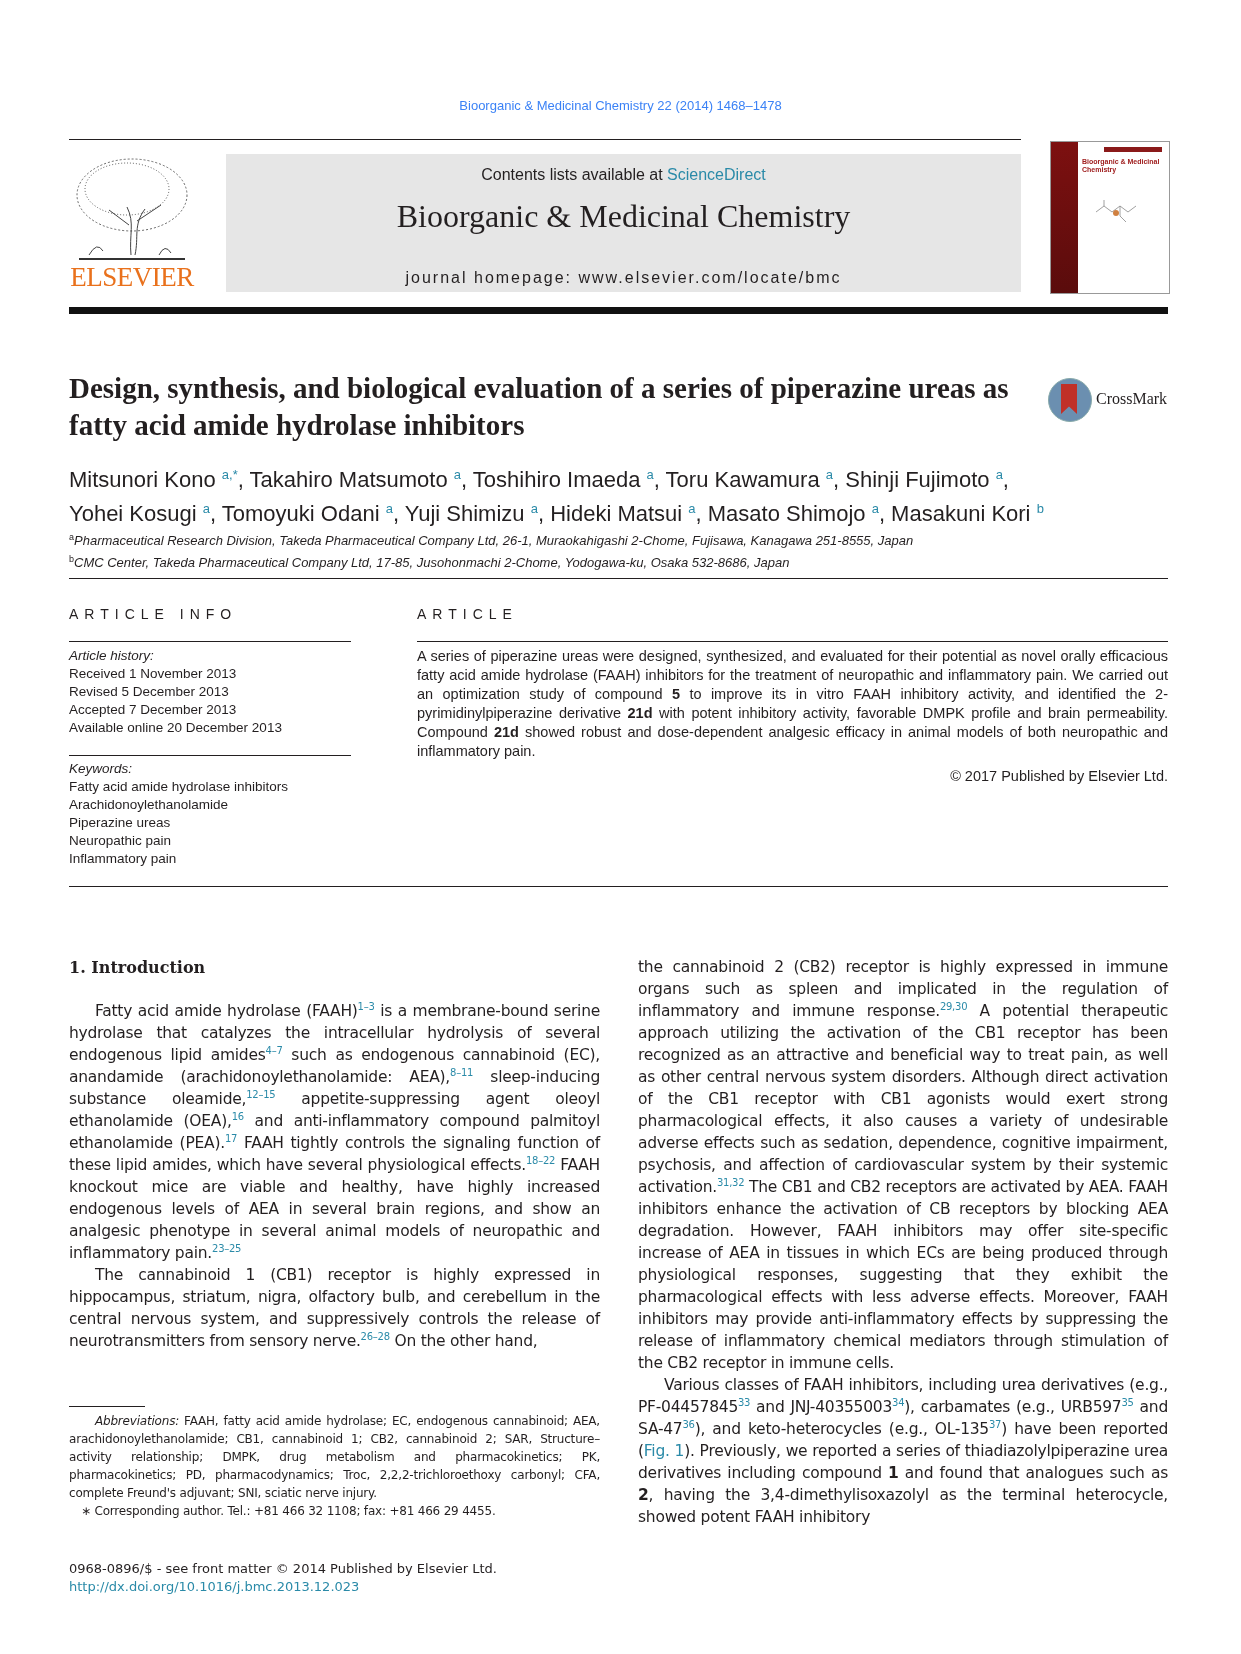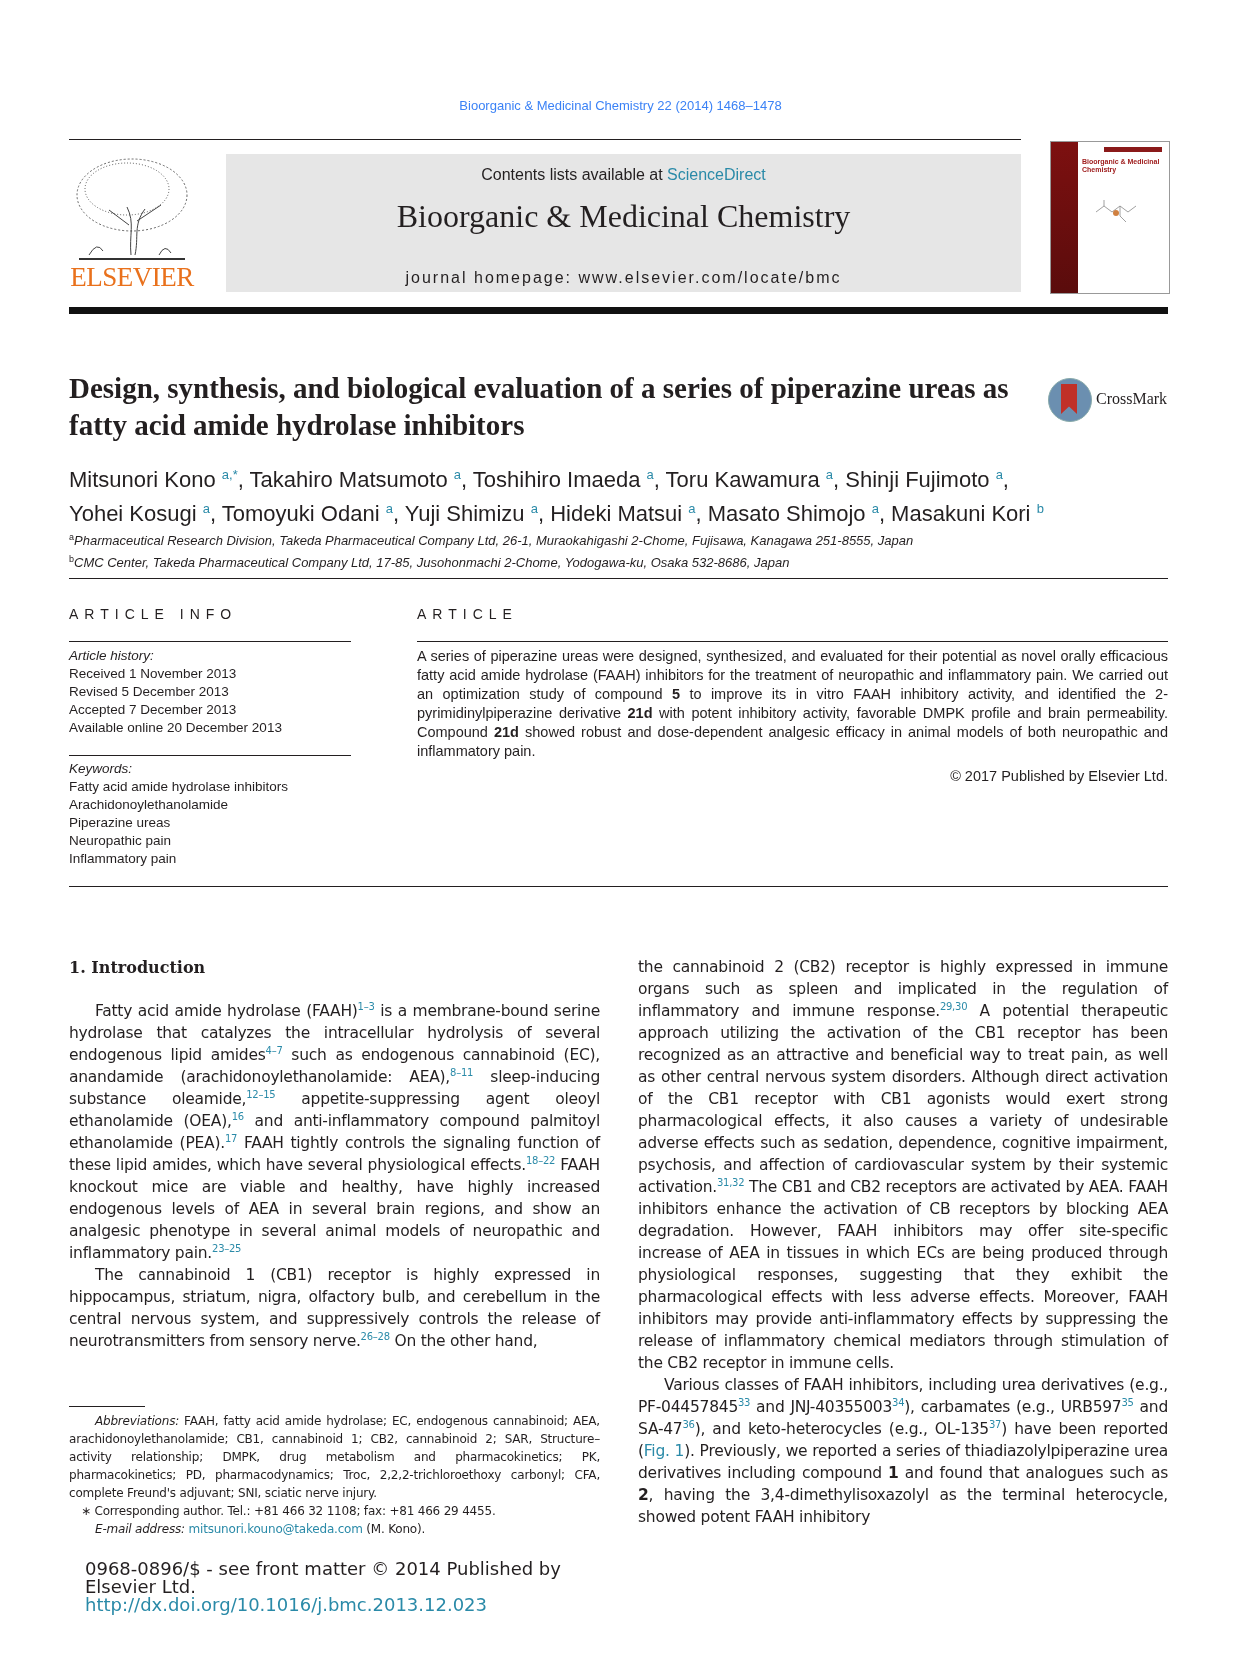--- a/index.html
+++ b/index.html
@@ -45,21 +45,21 @@
   .col{font-size:15.5px;line-height:22px;text-align:justify;font-family:"DejaVu Sans","Liberation Sans",sans-serif;letter-spacing:-0.25px;}
   .col p{margin:0;text-indent:26px;}
   .col p.noind{text-indent:0;}
   .col sup{color:#2a8aa8;font-size:10px;line-height:0;}
   .col-left{left:69px;top:1000px;width:531px;}
   .col-right{left:638px;top:956px;width:530px;}
   .fn-rule{left:69px;top:1406px;width:76px;height:1px;background:#231f20;}
   .footnotes{left:69px;top:1412px;width:531px;font-size:12px;line-height:18px;text-align:justify;font-family:"DejaVu Sans","Liberation Sans",sans-serif;letter-spacing:-0.2px;}
   .footnotes p{margin:0;}
   .footnotes .ind{text-indent:26px;}
-  .issn{left:69px;top:1560px;width:531px;font-size:18px;line-height:18px;font-family:"DejaVu Sans","Liberation Sans",sans-serif;margin-left:16px;}
+  .issn{left:69px;top:1560px;width:531px;font-size:13px;line-height:18px;font-family:"DejaVu Sans","Liberation Sans",sans-serif;}
   b.cpd{font-weight:bold;}
 </style>
 </head>
 <body>
 
 <div class="abs journal-ref">Bioorganic &amp; Medicinal Chemistry 22 (2014) 1468–1478</div>
 <div class="abs rule-top"></div>
 
 <div class="abs elsevier-logo">
   <svg width="126" height="110" viewBox="0 0 126 110">
@@ -150,19 +150,18 @@
 
 <div class="abs col col-right">
   <p class="noind">the cannabinoid 2 (CB2) receptor is highly expressed in immune organs such as spleen and implicated in the regulation of inflammatory and immune response.<sup class="link">29,30</sup> A potential therapeutic approach utilizing the activation of the CB1 receptor has been recognized as an attractive and beneficial way to treat pain, as well as other central nervous system disorders. Although direct activation of the CB1 receptor with CB1 agonists would exert strong pharmacological effects, it also causes a variety of undesirable adverse effects such as sedation, dependence, cognitive impairment, psychosis, and affection of cardiovascular system by their systemic activation.<sup class="link">31,32</sup> The CB1 and CB2 receptors are activated by AEA. FAAH inhibitors enhance the activation of CB receptors by blocking AEA degradation. However, FAAH inhibitors may offer site-specific increase of AEA in tissues in which ECs are being produced through physiological responses, suggesting that they exhibit the pharmacological effects with less adverse effects. Moreover, FAAH inhibitors may provide anti-inflammatory effects by suppressing the release of inflammatory chemical mediators through stimulation of the CB2 receptor in immune cells.</p>
   <p>Various classes of FAAH inhibitors, including urea derivatives (e.g., PF-04457845<sup class="link">33</sup> and JNJ-40355003<sup class="link">34</sup>), carbamates (e.g., URB597<sup class="link">35</sup> and SA-47<sup class="link">36</sup>), and keto-heterocycles (e.g., OL-135<sup class="link">37</sup>) have been reported (<span class="link">Fig. 1</span>). Previously, we reported a series of thiadiazolylpiperazine urea derivatives including compound <b>1</b> and found that analogues such as <b>2</b>, having the 3,4-dimethylisoxazolyl as the terminal heterocycle, showed potent FAAH inhibitory</p>
 </div>
 
 <div class="abs fn-rule"></div>
 <div class="abs footnotes">
   <p class="ind"><i>Abbreviations:</i><span> FAAH, fatty acid amide hydrolase; EC, endogenous cannabinoid; AEA, arachidonoylethanolamide; CB1, cannabinoid 1; CB2, cannabinoid 2; SAR, Structure–activity relationship; DMPK, drug metabolism and pharmacokinetics; PK, pharmacokinetics; PD, pharmacodynamics; Troc, 2,2,2-trichloroethoxy carbonyl; CFA, complete Freund's adjuvant; SNI, sciatic nerve injury.</span></p>
   <p style="padding-left:12px">∗ Corresponding author. Tel.: +81 466 32 1108; fax: +81 466 29 4455.</p>
-  <p class="ind"><i>E-mail address:</i> <span class="link">mitsunori.kouno@takeda.com</span><span> (M. Kono).</span></p>
 </div>
 
 <div class="abs issn">
   <div>0968-0896/$ - see front matter © 2014 Published by Elsevier Ltd.</div>
   <div class="link">http://dx.doi.org/10.1016/j.bmc.2013.12.023</div>
 </div>
 
 </body></html>

